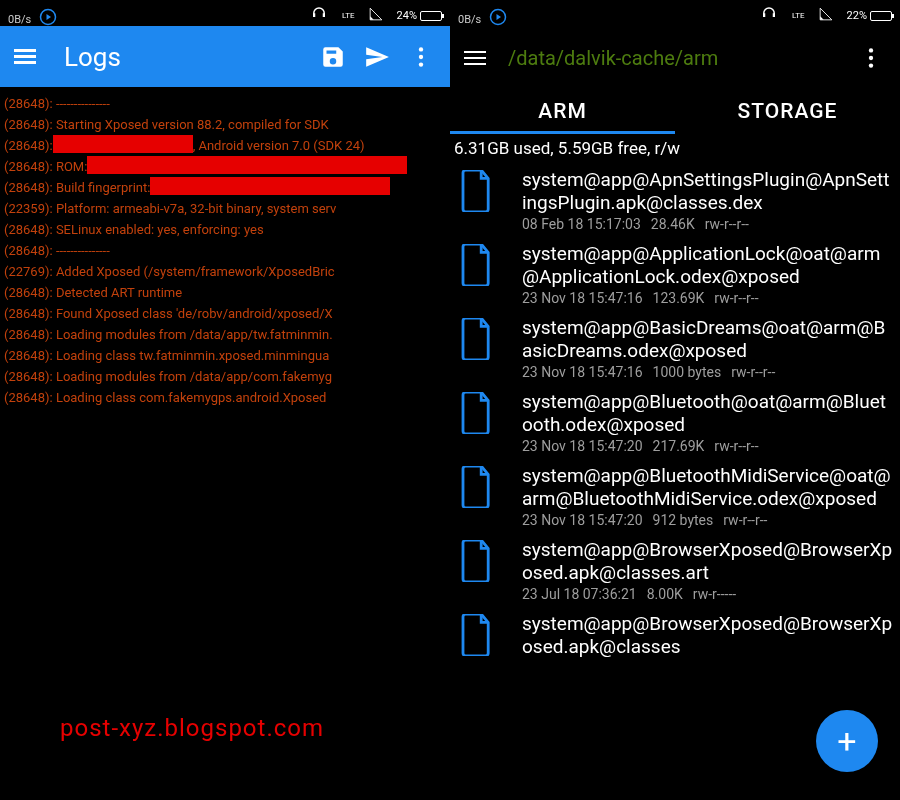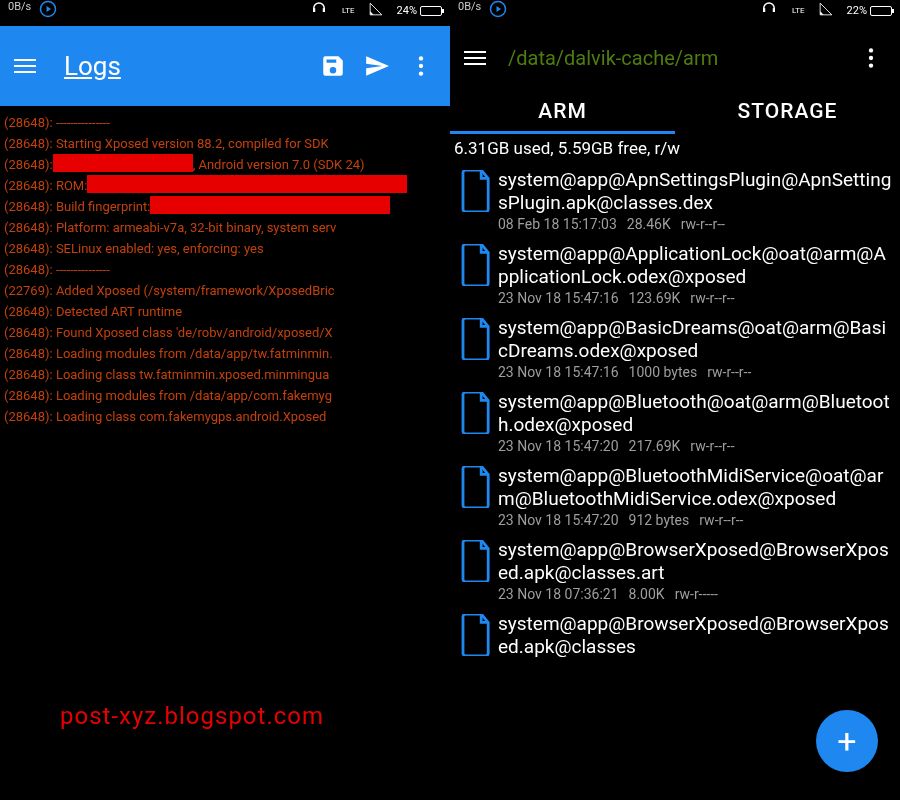--- a/index.html
+++ b/index.html
@@ -1,48 +1,48 @@
 <!DOCTYPE html>
 <html><head>
   <meta charset="utf-8">
   <style>
     * { margin:0; padding:0; box-sizing:border-box; font-family:Roboto,Arial,sans-serif; }
     body { background:#fff; width:900px; height:800px; display:flex; overflow:hidden; }
     .pane { width:450px; height:800px; background:#000; color:#fff; position:relative; overflow:hidden; }
     
-    .status { height:26px; background:#000; display:flex; align-items:flex-start; padding:0 8px; font-size:11px; color:#fff; }
+    .status { height:26px; background:#000; display:flex; align-items:flex-end; padding:0 8px; font-size:11px; color:#fff; }
     .status .net { color:#ccc; }
     .status .play { margin-left:8px; display:flex; align-items:center; justify-content:center; }
     .status .play svg { width:18px; height:18px; }
     .status .spacer { flex:1; }
     .status .right { display:flex; align-items:center; gap:14px; }
     .status .lte { font-size:8px; line-height:8px; text-align:center; }
     .status .batt { display:flex; align-items:center; gap:3px; font-size:11px; }
     .batt-shell { width:22px; height:10px; border:1px solid #fff; border-radius:2px; position:relative; }
     .batt-shell::after { content:""; position:absolute; right:-3px; top:2px; width:2px; height:4px; background:#fff; }
     .batt-fill { height:100%; background:#fff; }
     
-    .topbar-blue { height:80px; background:#1e88f0; display:flex; align-items:center; padding:0 14px; color:#fff;text-decoration:underline; }
+    .topbar-blue { height:61px; background:#1e88f0; display:flex; align-items:center; padding:0 14px; color:#fff; }
     .topbar-blue .title { font-size:26px; font-weight:400; margin-left:28px; flex:1; }
     .icon-btn { width:30px; height:30px; display:flex; align-items:center; justify-content:center; margin-left:14px; }
     .icon-btn svg { width:26px; height:26px; fill:#fff; }
     
     .logs { padding:6px 4px; font-size:13px; line-height:21px; color:#c2410c; white-space:nowrap; overflow:hidden; }
     .log-line { display:flex; }
     .redact { background:#e60000; display:inline-block; }
-    .watermark { position:absolute; bottom:70px; left:60px; color:#e60000; font-size:24px; letter-spacing:1px; }
+    .watermark { position:absolute; bottom:58px; left:60px; color:#e60000; font-size:24px; letter-spacing:1px; }
     
     .topbar-dark { height:64px; background:#000; display:flex; align-items:center; padding:0 14px; color:#4d7c0f; }
     .topbar-dark .path { font-size:20px; margin-left:22px; flex:1; }
     .tabs { display:flex; height:44px; background:#000; }
     .tab { flex:1; display:flex; align-items:center; justify-content:center; font-size:21px; font-weight:500; letter-spacing:1px; color:#fff; border-bottom:3px solid transparent; }
     .tab.active { border-bottom-color:#1e88f0; }
     .disk { font-size:17px; padding:4px 4px 6px; color:#fff; }
     .files { overflow:hidden; }
-    .file { display:flex; padding:4px 6px 6px; }
+    .file { display:flex; padding:4px 6px 6px;gap:24px; }
     .file-icon { width:42px; flex:none; display:flex; align-items:flex-start; justify-content:center; padding-top:2px; }
     .file-icon svg { width:34px; height:42px; }
     .file-body { flex:1; min-width:0; }
     .fname { font-size:19px; line-height:23px; color:#fff; word-break:break-all; }
     .fmeta { font-size:14px; color:#9e9e9e; margin-top:2px; display:flex; gap:10px; }
     .fab { position:absolute; right:22px; bottom:28px; width:62px; height:62px; border-radius:50%; background:#1e88f0; display:flex; align-items:center; justify-content:center; box-shadow:0 4px 10px rgba(0,0,0,.5); }
     .fab span { color:#fff; font-size:34px; line-height:1; }
     .hamburger div { width:22px; height:2.5px; background:#fff; margin:3.5px 0; }
     .hp-icon svg { width:18px; height:18px; fill:#fff; }
     .signal svg { width:14px; height:14px; fill:#fff; }
@@ -116,21 +116,21 @@
         <span>(28648): ROM: </span>
         <span class="redact" style="width: 320px; height: 18px;"></span>
         <span></span>
       </div>
       <div class="log-line">
         <span>(28648): Build fingerprint: </span>
         <span class="redact" style="width: 240px; height: 18px;"></span>
         <span></span>
       </div>
       <div class="log-line">
-        <span>(28648): Platform: armeabi-v7a, 32-bit binary, system serv</span>
+        <span>(22359): Platform: armeabi-v7a, 32-bit binary, system serv</span>
       </div>
       <div class="log-line">
         <span>(28648): SELinux enabled: yes, enforcing: yes</span>
       </div>
       <div class="log-line">
         <span>(28648): ---------------</span>
       </div>
       <div class="log-line">
         <span>(22769): Added Xposed (/system/framework/XposedBric</span>
       </div>
@@ -285,21 +285,21 @@
       <div class="file">
         <div class="file-icon">
           <svg viewBox="0 0 24 30">
             <path d="M4 0h11l5 6v22a2 2 0 01-2 2H4a2 2 0 01-2-2V2a2 2 0 012-2z" fill="none" stroke="#1e88f0" stroke-width="2"></path>
             <path d="M15 0v6h5" fill="none" stroke="#1e88f0" stroke-width="2"></path>
           </svg>
         </div>
         <div class="file-body">
           <div class="fname">system@app@BrowserXposed@BrowserXposed.apk@classes.art</div>
           <div class="fmeta">
-            <span>23 Nov 18 07:36:21</span>
+            <span>23 Jul 18 07:36:21</span>
             <span>8.00K</span>
             <span>rw-r-----</span>
           </div>
         </div>
       </div>
       <div class="file">
         <div class="file-icon">
           <svg viewBox="0 0 24 30">
             <path d="M4 0h11l5 6v22a2 2 0 01-2 2H4a2 2 0 01-2-2V2a2 2 0 012-2z" fill="none" stroke="#1e88f0" stroke-width="2"></path>
             <path d="M15 0v6h5" fill="none" stroke="#1e88f0" stroke-width="2"></path>

